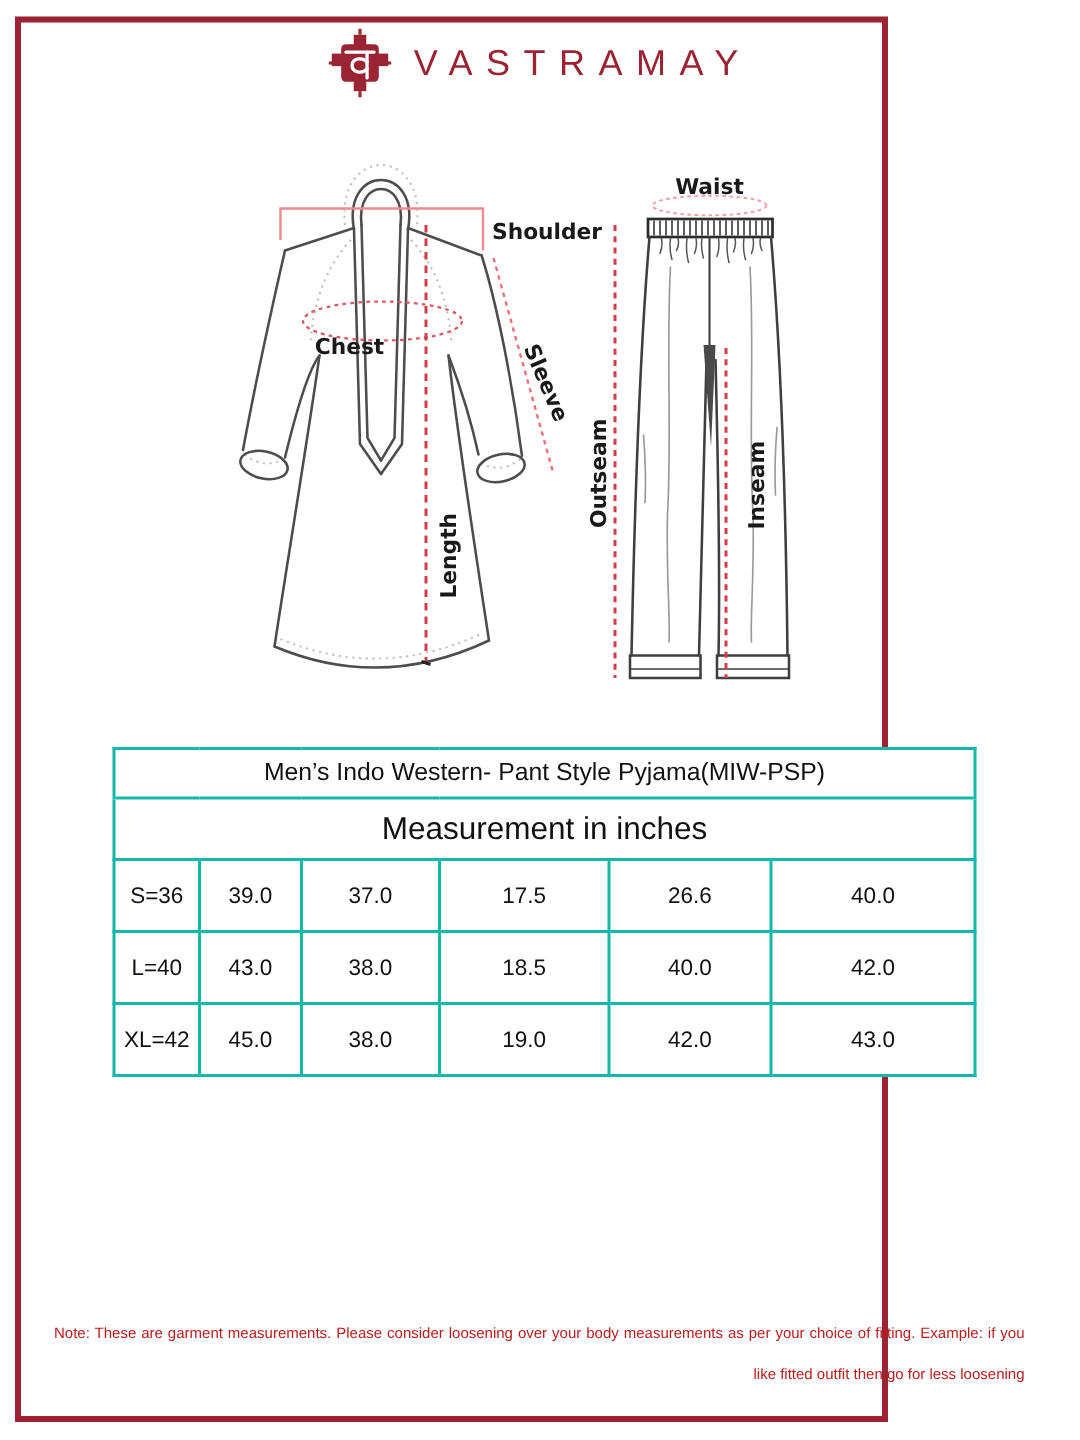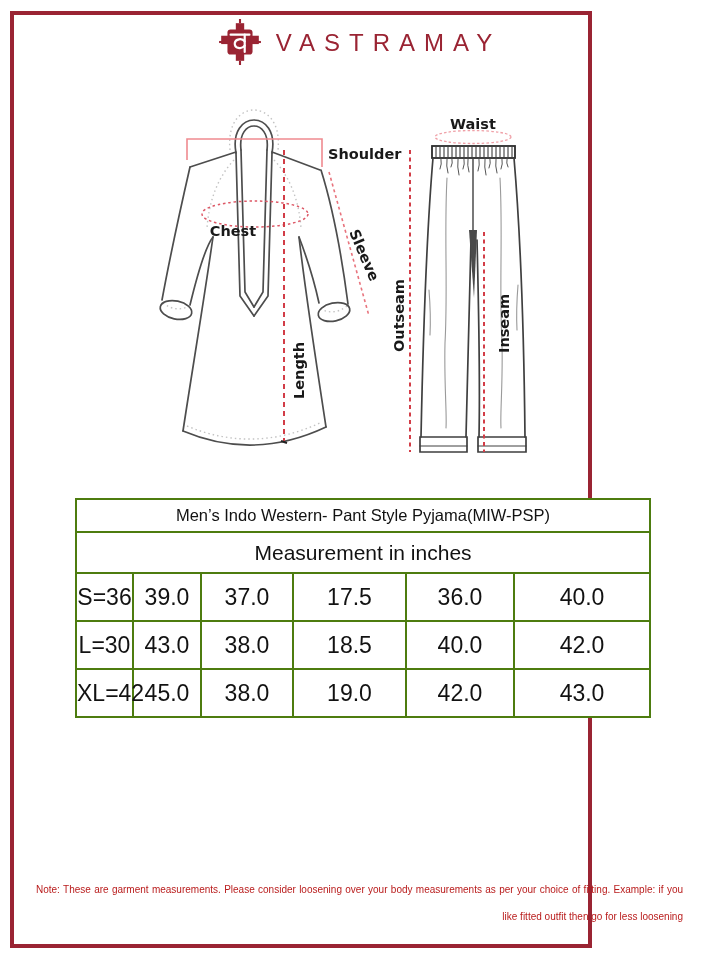--- a/index.html
+++ b/index.html
@@ -13,26 +13,26 @@
   .header { position:absolute; top:20px; left:0; width:720px; height:44px;
             display:flex; align-items:center; justify-content:center; gap:15px; }
   .brand-name { color:#9a2433; font-size:24px; letter-spacing:9px; font-weight:400;
                 font-family:"Liberation Sans", sans-serif; padding-top:2px; }
 
   .diagram-svg { position:absolute; left:0; top:0; }
 
   .size-table { position:absolute; left:75px; top:498px; width:574px;
                 border-collapse:collapse; table-layout:fixed; background:#fff;
                 color:#121212; }
-  .size-table td, .size-table th { border:2px solid #4d7c0f; text-align:center;
+  .size-table td, .size-table th { border:2px solid #14b8a6; text-align:center;
                 vertical-align:middle; font-weight:400; padding:0; }
   .row-title td { height:33px; font-size:16.5px; border-bottom-width:1px; }
   .row-sub td   { height:41px; font-size:21px; }
   .row-head th  { height:49px; font-size:17px; }
-  .row-data td  { height:48px; font-size:23px; }
+  .row-data td  { height:48px; font-size:15px; }
   .wrap-col { display:inline-block; max-width:74px; line-height:1.35; }
 
   .note { position:absolute; left:36px; top:876px; width:647px;
           font-family:"Liberation Sans", sans-serif; font-size:10px; color:#b91c1c;
           line-height:27px; text-align:justify; text-align-last:right; }
 </style>
 </head>
 <body>
 
 <div class="page">
@@ -169,25 +169,25 @@
         <td colspan="6">Men’s Indo Western- Pant Style Pyjama(MIW-PSP)</td>
       </tr>
       <tr class="row-sub">
         <td colspan="6">Measurement in inches</td>
       </tr>
       <tr class="row-data">
         <td>S=36</td>
         <td>39.0</td>
         <td>37.0</td>
         <td>17.5</td>
-        <td>36.0</td>
+        <td>26.6</td>
         <td>40.0</td>
       </tr>
       <tr class="row-data">
-        <td>L=30</td>
+        <td>L=40</td>
         <td>43.0</td>
         <td>38.0</td>
         <td>18.5</td>
         <td>40.0</td>
         <td>42.0</td>
       </tr>
       <tr class="row-data">
         <td>XL=42</td>
         <td>45.0</td>
         <td>38.0</td>

